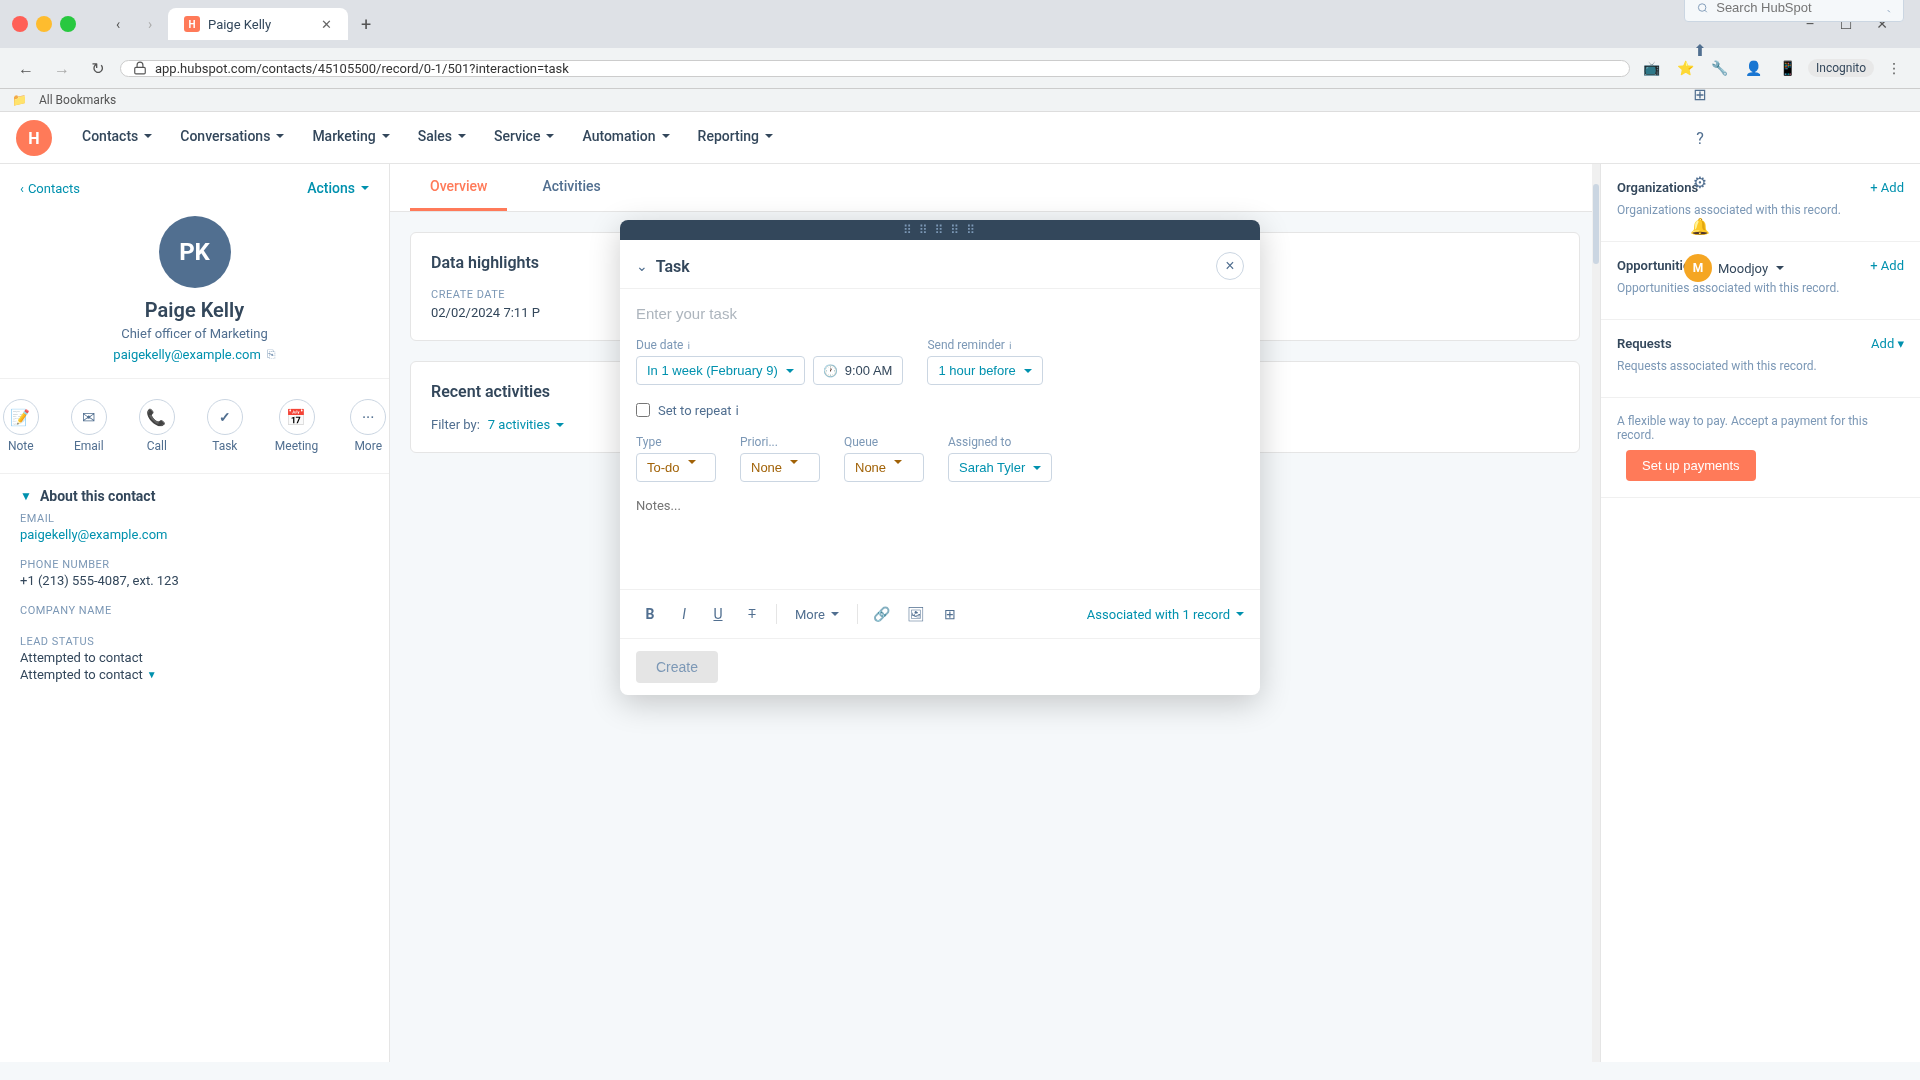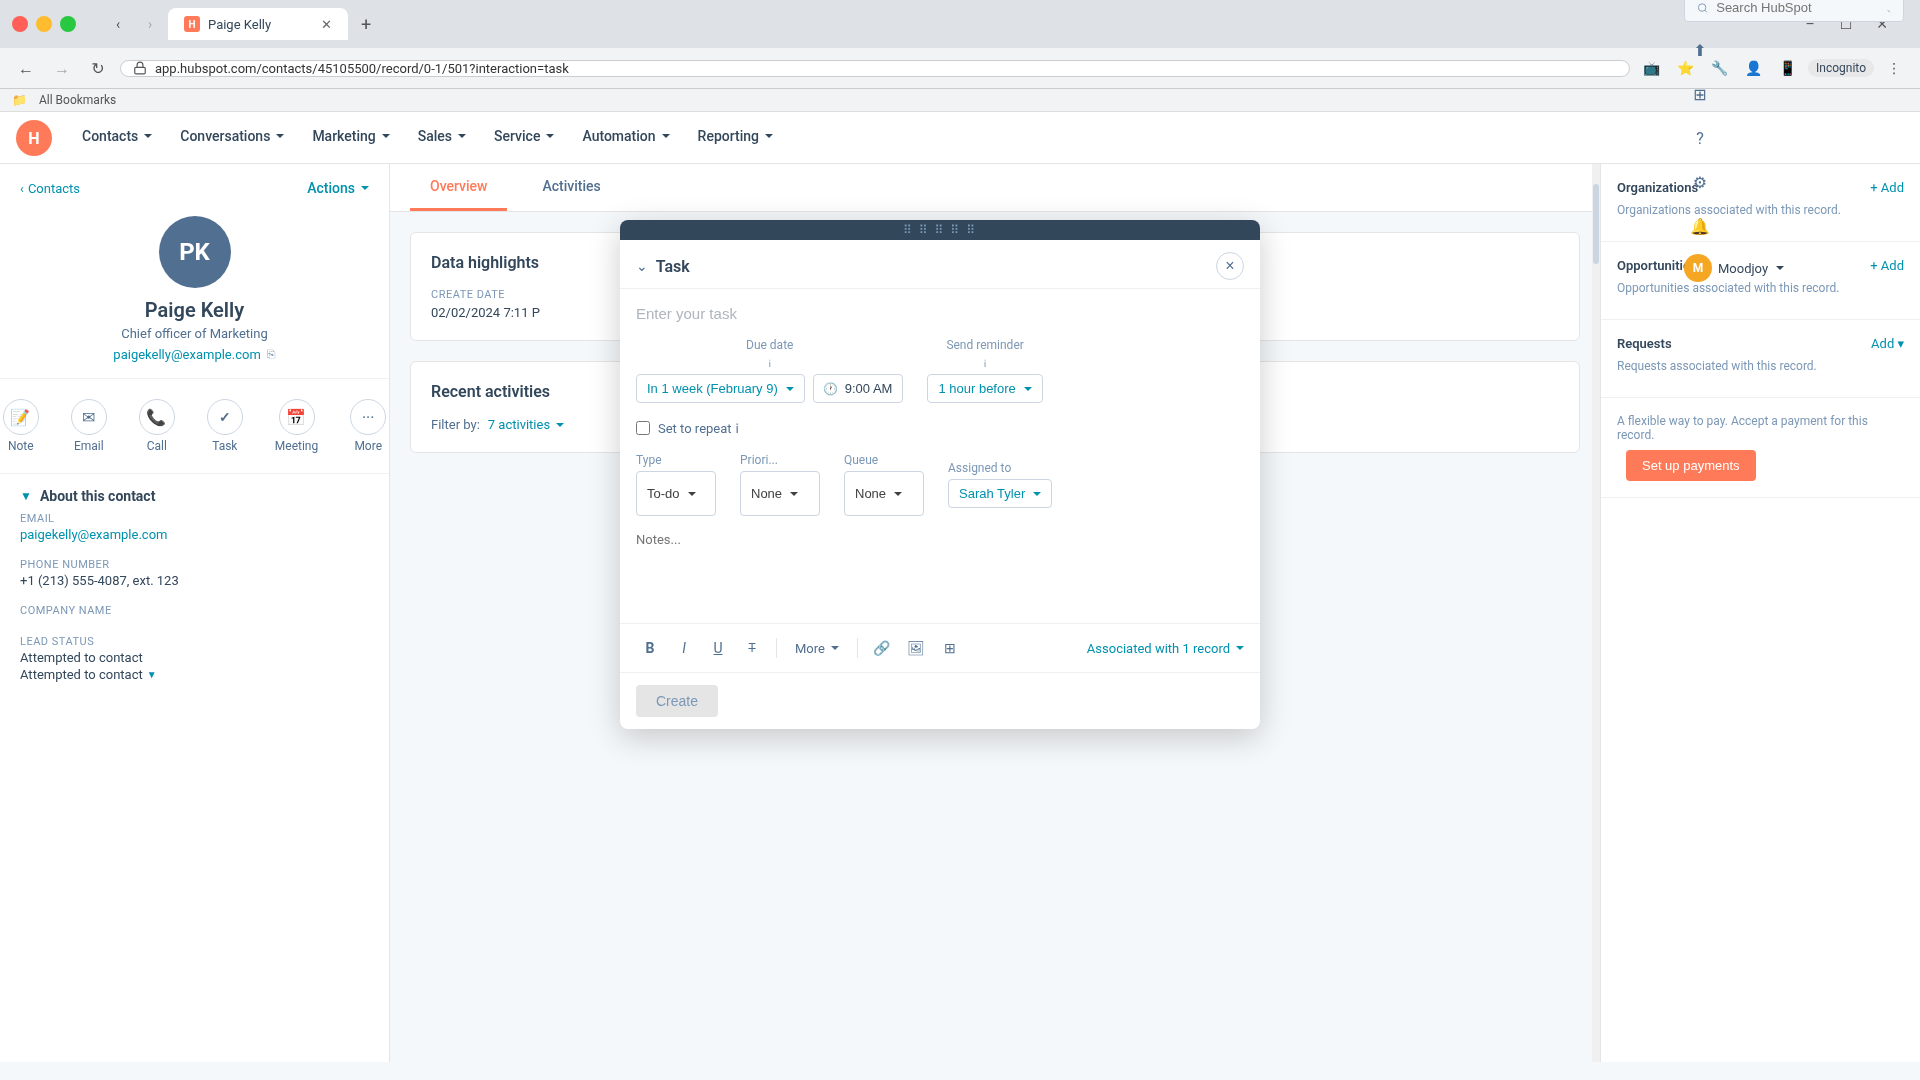--- a/index.html
+++ b/index.html
@@ -98,32 +98,32 @@
     .modal-header { display: flex; align-items: center; justify-content: space-between; padding: 12px 16px 8px; border-bottom: 1px solid #f0f0f0; }
     .modal-title-row { display: flex; align-items: center; gap: 8px; }
     .modal-collapse-btn { color: #516f90; cursor: pointer; font-size: 14px; }
     .modal-title { font-size: 16px; font-weight: 600; color: #33475b; }
     .modal-close-btn { width: 28px; height: 28px; border-radius: 50%; display: flex; align-items: center; justify-content: center; cursor: pointer; color: #516f90; font-size: 16px; border: 1px solid #cbd6e2; background: white; }
     .modal-body { padding: 16px; }
     .task-input { width: 100%; border: none; outline: none; font-size: 15px; color: #33475b; placeholder-color: #adb5bd; margin-bottom: 16px; }
     .task-input::placeholder { color: #adb5bd; }
     .form-row { display: flex; align-items: flex-start; gap: 24px; margin-bottom: 16px; }
     .form-group { display: flex; flex-direction: column; gap: 4px; }
-    .form-label { font-size: 12px; color: #7c98b6; display: flex; align-items: center; gap: 4px; flex-direction: column; }
+    .form-label { font-size: 12px; color: #7c98b6; display: flex; align-items: center; gap: 4px; }
     .form-label .info-icon { font-size: 10px; color: #7c98b6; }
     .date-btn { display: flex; align-items: center; gap: 6px; padding: 6px 10px; border: 1px solid #cbd6e2; border-radius: 4px; cursor: pointer; font-size: 13px; color: #0091ae; background: white; }
     .time-btn { display: flex; align-items: center; gap: 6px; padding: 6px 10px; border: 1px solid #cbd6e2; border-radius: 4px; cursor: pointer; font-size: 13px; color: #33475b; background: white; }
     .reminder-btn { display: flex; align-items: center; gap: 6px; padding: 6px 10px; border: 1px solid #cbd6e2; border-radius: 4px; cursor: pointer; font-size: 13px; color: #0091ae; background: white; }
     .checkbox-row { display: flex; align-items: center; gap: 8px; margin-bottom: 16px; }
     .checkbox-row input[type=checkbox] { width: 14px; height: 14px; }
     .checkbox-label { font-size: 13px; color: #516f90; display: flex; align-items: center; gap: 4px; }
     .type-row { display: flex; align-items: center; gap: 24px; margin-bottom: 16px; flex-wrap: wrap; }
     .select-field { display: flex; flex-direction: column; gap: 4px; }
     .select-label { font-size: 12px; color: #7c98b6; }
-    .select-btn { display: flex; align-items: center; gap: 6px; padding: 14px 10px; border: 1px solid #cbd6e2; border-radius: 4px; cursor: pointer; font-size: 13px; color: #404040; background: white; min-width: 80px; }
+    .select-btn { display: flex; gap: 6px; padding: 6px 10px; border: 1px solid #cbd6e2; border-radius: 4px; cursor: pointer; font-size: 13px; color: #a16207; background: white; min-width: 80px; }
     .assigned-btn { display: flex; align-items: center; gap: 6px; padding: 6px 10px; border: 1px solid #cbd6e2; border-radius: 4px; cursor: pointer; font-size: 13px; color: #0091ae; background: white; }
     .notes-area { width: 100%; min-height: 60px; border: none; outline: none; resize: none; font-size: 13px; color: #7c98b6; font-family: inherit; margin-bottom: 12px; }
     .modal-toolbar { display: flex; align-items: center; padding: 10px 16px; border-top: 1px solid #f0f0f0; border-bottom: 1px solid #f0f0f0; gap: 6px; }
     .toolbar-btn { display: flex; align-items: center; justify-content: center; width: 28px; height: 28px; cursor: pointer; color: #516f90; font-size: 14px; border-radius: 3px; }
     .toolbar-btn.bold { font-weight: bold; }
     .toolbar-btn.italic { font-style: italic; }
     .toolbar-divider { width: 1px; height: 20px; background: #e5e5e5; margin: 0 4px; }
     .more-btn { display: flex; align-items: center; gap: 4px; padding: 4px 8px; cursor: pointer; font-size: 13px; color: #516f90; border-radius: 3px; }
     .associated-btn { margin-left: auto; display: flex; align-items: center; gap: 4px; font-size: 13px; color: #0091ae; cursor: pointer; }
     .modal-footer { display: flex; align-items: center; justify-content: flex-start; padding: 12px 16px; }

